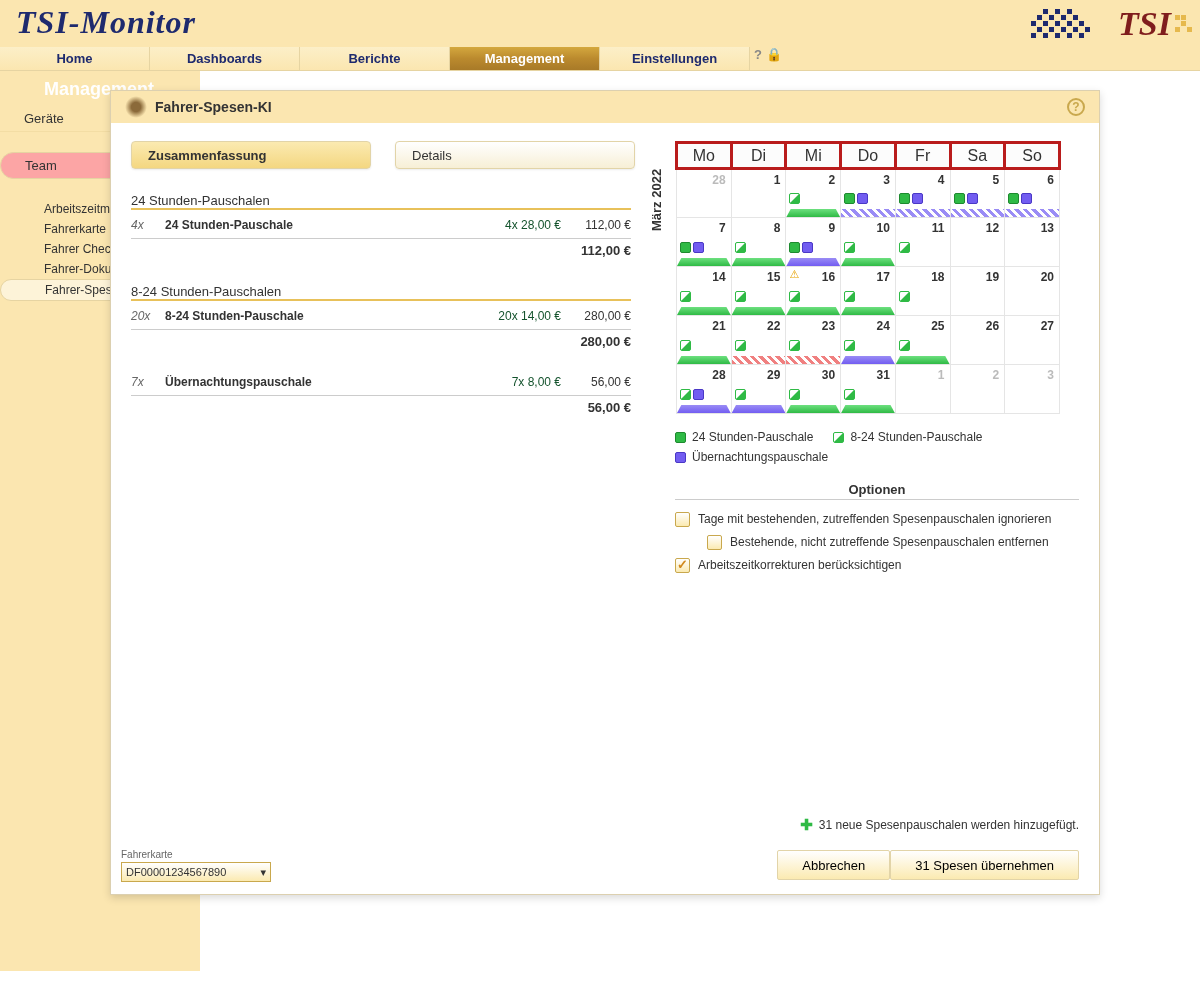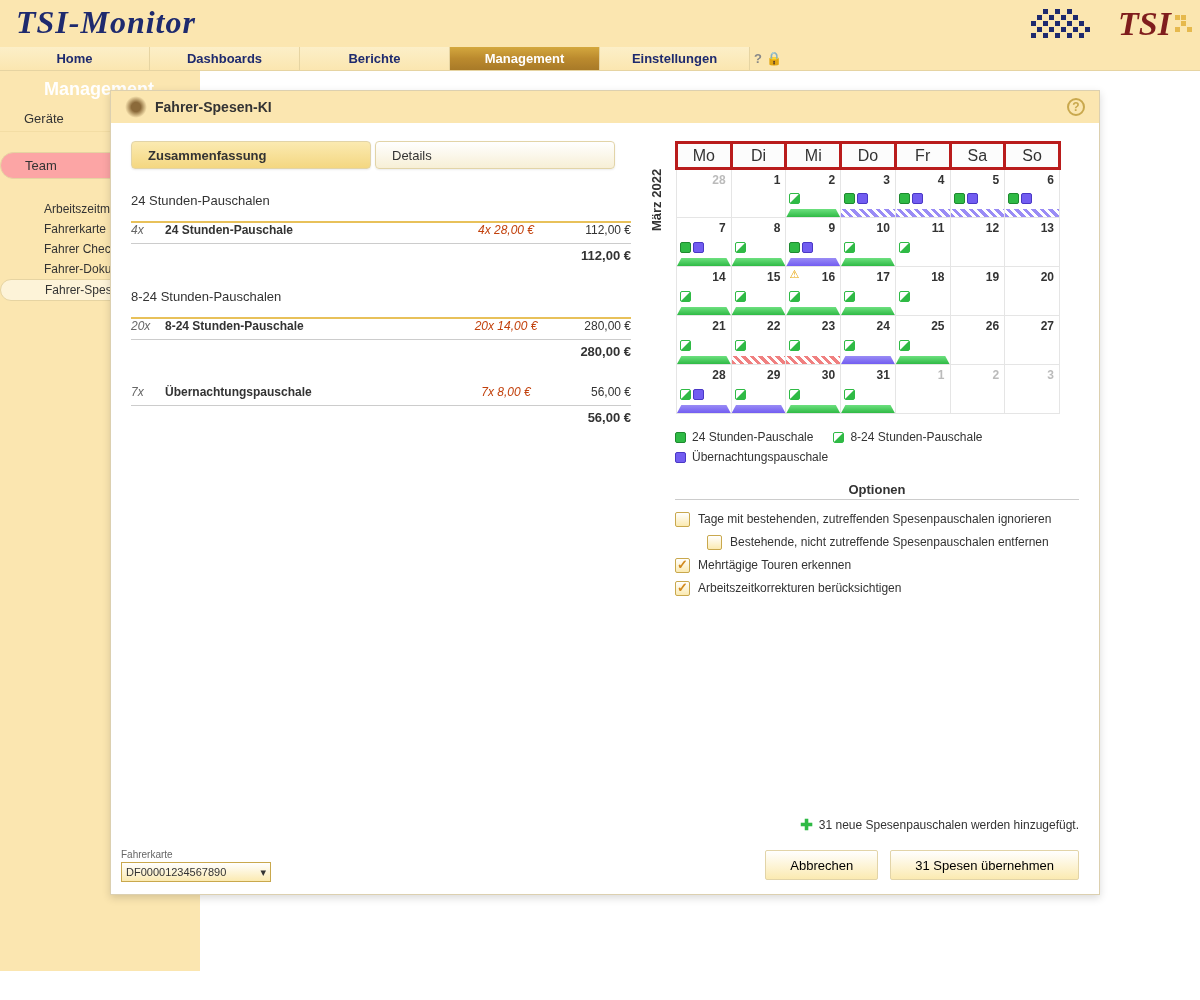--- a/index.html
+++ b/index.html
@@ -3,21 +3,21 @@
 <meta charset="utf-8">
 <style>
   *{box-sizing:border-box;margin:0;padding:0;font-family:Arial,sans-serif}
   body{background:#fff;font-size:13px;color:#333}
   
   .header{background:#FBE6B0;height:47px;position:relative}
   .logo-txt{font-family:Georgia,serif;font-weight:bold;font-style:italic;font-size:32px;color:#1e2a6e;padding:4px 0 0 16px;letter-spacing:1px}
   .header-right{position:absolute;right:0;top:0;height:47px;display:flex;align-items:center}
   .tsi-logo{height:47px;display:flex;align-items:center;gap:2px;margin-right:8px}
   
-  .nav{background:#FBE6B0;height:24px;border-bottom:1px solid #e6d4a2;display:flex;align-items:center;padding-left:0}
+  .nav{background:#FBE6B0;height:24px;border-bottom:1px solid #e6d4a2;display:flex;align-items:flex-start;padding-left:0}
   .nav-item{flex:0 0 150px;text-align:center;line-height:23px;color:#1e2a6e;font-weight:bold;font-size:13px;border-right:1px solid #e6d4a2;cursor:pointer;background:linear-gradient(#fcefc8,#FBE6B0)}
   .nav-item.active{background:linear-gradient(#d4a83e,#bb8a2e,#a87a28);color:#fff}
   .nav-end{display:flex;align-items:center;margin-left:4px;gap:4px}
   .nav-end span{font-weight:bold;color:#888;cursor:pointer}
   
   .page{display:flex}
   .sidebar{width:200px;background:#FBE6B0;min-height:900px}
   .mgmt-title{color:#fff;font-weight:bold;font-size:18px;padding:8px 12px 6px 44px}
   .side-item{padding:5px 12px 5px 24px;font-size:13px;color:#333;font-weight:normal;cursor:pointer;border-bottom:1px solid #f3dda4}
   .side-item.team{background:#fca5a5;border:1px solid #e6d4a2;border-radius:16px 0 0 16px;margin:20px 0}
@@ -25,28 +25,28 @@
   .side-sub.sel{background:#fdf3d8;border:1px solid #e6d4a2;border-radius:16px 0 0 16px}
   
   .panel{position:absolute;left:110px;top:90px;width:990px;height:805px;background:#fff;border:1px solid #dcd0b0;box-shadow:0 3px 8px rgba(0,0,0,.15)}
   .p-head{background:#FBE6B0;height:32px;display:flex;align-items:center;padding:0 14px;gap:8px}
   .p-head-ico{width:22px;height:22px;background:radial-gradient(circle,#8b6a3a 30%,#FBE6B0 70%);border-radius:50%}
   .p-title{font-weight:bold;color:#333;font-size:14px}
   .help-ico{margin-left:auto;width:18px;height:18px;border:2px solid #c9a84d;border-radius:50%;color:#c9a84d;font-weight:bold;text-align:center;font-size:12px;line-height:14px;cursor:pointer}
   .p-body{display:flex;padding:18px 20px 0 20px;gap:44px}
   
   .left{width:500px}
-  .tabs{display:flex;gap:4px;margin-bottom:24px}
+  .tabs{display:flex;gap:24px;margin-bottom:24px}
   .tab{flex:0 0 240px;height:28px;line-height:28px;padding:0 16px;border:1px solid #e2d4a8;border-radius:4px;font-size:13px;cursor:pointer;background:linear-gradient(#fff,#f7efd6);box-shadow:0 1px 2px rgba(0,0,0,.08)}
   .tab.active{background:linear-gradient(#fbeab1,#f4d781);font-weight:bold}
-  .section-h{font-size:13px;color:#333;border-bottom:2px solid #e8c15a;padding-bottom:13px;}
+  .section-h{font-size:13px;color:#333;border-bottom:2px solid #e8c15a;padding-bottom:0;margin-bottom:8px}
   .row{display:flex;align-items:baseline;font-size:12px;margin-bottom:4px}
   .row .cnt{width:34px;font-style:italic;color:#666}
   .row .lbl{font-weight:bold;flex:1}
-  .row .fr{font-style:italic;color:#c2410c;width:110px;text-align:center}
+  .row .fr{color:#14532d;width:110px;text-align:right}
   .row .amt{width:70px;text-align:right}
   .total{display:flex;border-top:1px solid #ccc;margin:6px 0 26px 0;padding-top:4px}
   .total .amt{margin-left:auto;width:70px;text-align:right;font-weight:bold}
   
   .right{flex:1;position:relative}
   .month-lbl{position:absolute;left:-26px;top:90px;transform:rotate(-90deg);transform-origin:left top;font-weight:bold;font-size:13px;white-space:nowrap}
   .cal{border:1px solid #dedede;background:#fff;border-collapse:collapse;table-layout:fixed;width:386px}
   .cal th{background:#fcfcfc;border:3px solid #b91c1c;font-size:16px;color:#333;height:26px;font-weight:normal}
   .cal td{border:1px solid #e5e5e5;height:49px;vertical-align:top;position:relative;cursor:pointer}
   .dnum{position:absolute;top:3px;right:5px;font-weight:bold;font-size:12px;color:#333}
@@ -70,21 +70,21 @@
   
   .opts-h{font-weight:bold;text-align:center;border-bottom:1px solid #ccc;padding-bottom:2px;margin:18px 0 12px 0;font-size:13px}
   .opt{display:flex;gap:8px;align-items:flex-start;font-size:12px;margin-bottom:8px}
   .chk{width:15px;height:15px;border:1px solid #c9a84d;border-radius:2px;background:linear-gradient(#fff,#fbeab1);flex-shrink:0;position:relative;cursor:pointer}
   .chk.on::after{content:"✓";position:absolute;top:-2px;left:1px;color:#d28a1e;font-weight:bold;font-size:13px}
   .opt.indent{margin-left:32px}
   
   .p-foot{position:absolute;bottom:0;left:0;right:0;height:86px}
   .foot-status{position:absolute;right:20px;top:8px;font-size:12px;display:flex;gap:6px;align-items:center}
   .plus{color:#2fba45;font-weight:bold;font-size:15px}
-  .foot-btns{position:absolute;right:20px;bottom:14px;display:flex;gap:12px}
+  .foot-btns{position:absolute;right:20px;bottom:14px;display:flex;gap:0}
   .btn{height:30px;padding:0 24px;border:1px solid #e2d4a8;background:linear-gradient(#fff,#fbeab1);border-radius:2px;font-size:13px;cursor:pointer}
   .fk{position:absolute;left:10px;bottom:12px;font-size:11px}
   .fk-lbl{color:#666;font-size:10px;margin-bottom:2px}
   .fk-sel{width:150px;height:20px;border:1px solid #c9a84d;background:linear-gradient(#fff,#fbeab1);font-size:11px;padding:0 4px;display:flex;align-items:center;justify-content:space-between;cursor:pointer}
   
   .pix{display:inline-block;background:#1e2a6e}
 </style>
 </head>
 <body>
 
@@ -513,24 +513,20 @@
           <div class="opt">
             <span class="chk"></span>
             <span>Tage mit bestehenden, zutreffenden Spesenpauschalen ignorieren</span>
           </div>
           <div class="opt indent">
             <span class="chk"></span>
             <span>Bestehende, nicht zutreffende Spesenpauschalen entfernen</span>
           </div>
           <div class="opt">
             <span class="chk on"></span>
-            <span>Mehrtägige Touren erkennen</span>
-          </div>
-          <div class="opt">
-            <span class="chk on"></span>
             <span>Arbeitszeitkorrekturen berücksichtigen</span>
           </div>
         </div>
     </div>
   </div>
 
   <div class="p-foot">
     <div class="fk">
       <div class="fk-lbl">Fahrerkarte</div>
       <div class="fk-sel">

